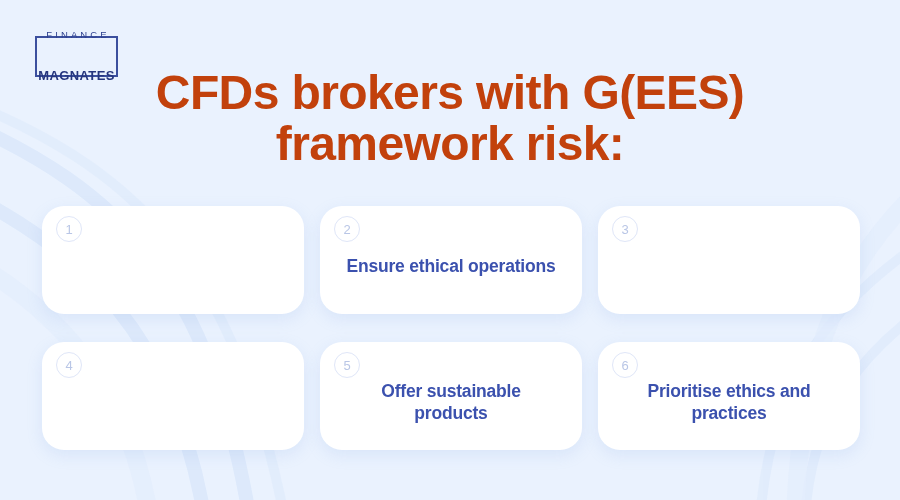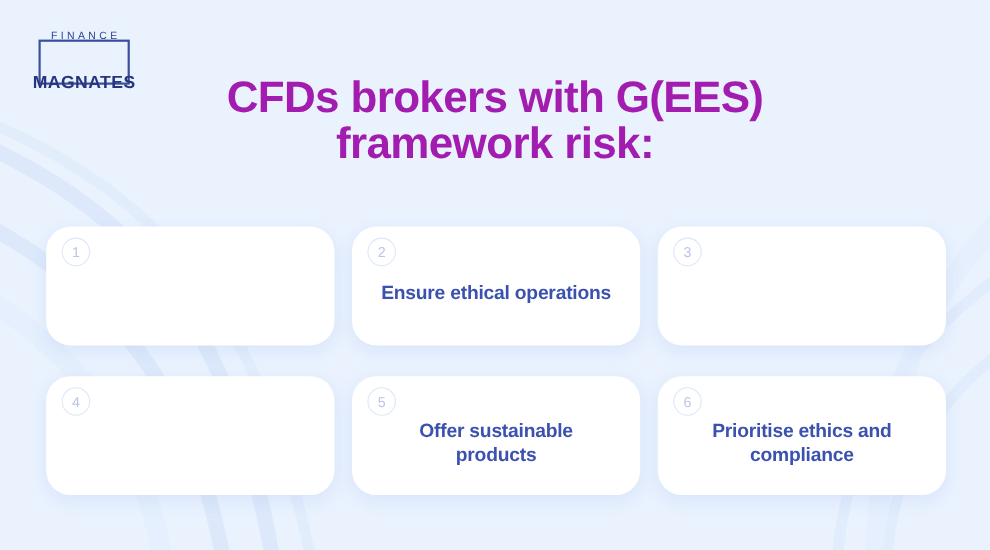--- a/index.html
+++ b/index.html
@@ -21,30 +21,30 @@
     border:2px solid #3b4f9e;
     display:flex; flex-direction:column;
     align-items:center; justify-content:center;
     background:transparent;
   }
   .logo-top {
     font-size:9.5px; letter-spacing:3.1px; color:#2f4290;
     font-weight:400; line-height:1.15; text-indent:3px;
   }
   .logo-bottom {
-    font-size:16px; letter-spacing:0.4px; color:#26367e;
+    font-size:13px; letter-spacing:0.4px; color:#26367e;
     font-weight:700; line-height:1.15;margin-top:28px;
   }
 
   
   .title {
     position:absolute; left:0; top:68px; width:900px;
     text-align:center;
-    font-size:40px; font-weight:700; line-height:1.06;
-    color:#a21caf; letter-spacing:-0.6px;
+    font-size:48px; font-weight:700; line-height:1.06;
+    color:#c2410c; letter-spacing:-0.6px;
   }
 
   
   .grid {
     position:absolute; left:42px; top:206px;
     width:818px;
     display:grid;
     grid-template-columns:repeat(3, 262px);
     grid-template-rows:108px 108px;
     column-gap:16px; row-gap:28px;
@@ -113,15 +113,15 @@
   </div>
   <div class="card">
     <div class="badge">4</div>
   </div>
   <div class="card">
     <div class="badge">5</div>
     <div class="card-text">Offer sustainable products</div>
   </div>
   <div class="card">
     <div class="badge">6</div>
-    <div class="card-text">Prioritise ethics and compliance</div>
+    <div class="card-text">Prioritise ethics and practices</div>
   </div>
 </div>
 
 </body></html>

